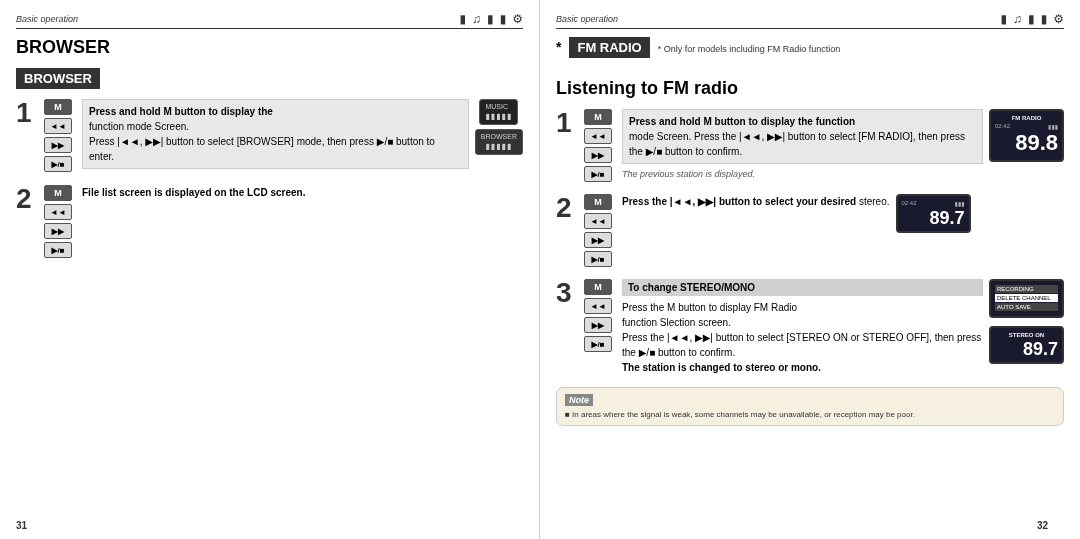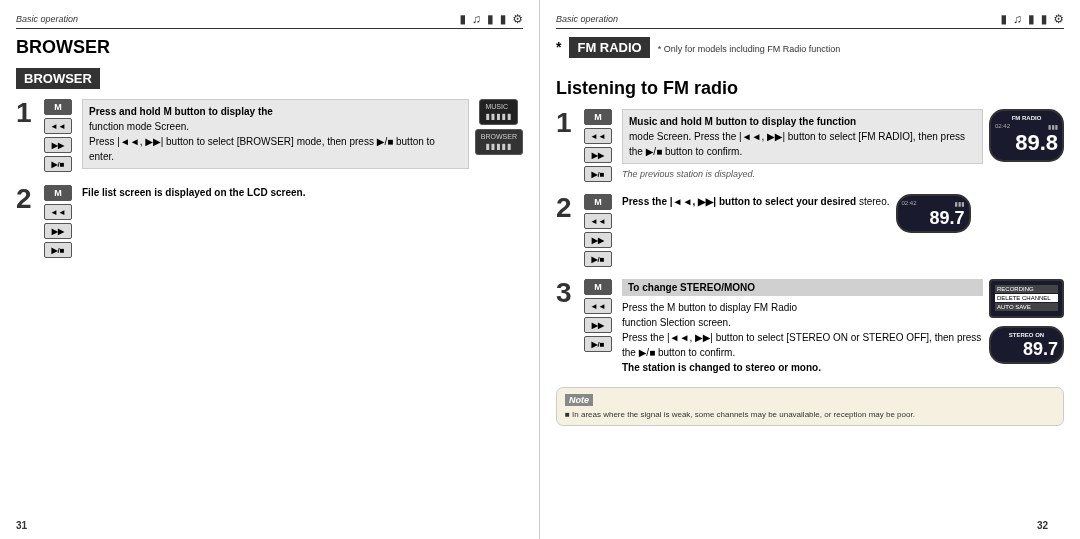--- a/index.html
+++ b/index.html
@@ -219,21 +219,21 @@
       margin-bottom: 3px;
     }
     .note-text {
       font-size: 8px;
       color: #333;
       line-height: 1.4;
     }
     .radio-screen {
       background: #1a1a2e;
       border: 2px solid #333;
-      border-radius: 15px;
+      border-radius: 4px;
       padding: 4px;
       width: 75px;
       color: #fff;
     }
     .radio-screen-header {
       display: flex;
       justify-content: space-between;
       font-size: 6px;
       color: #aaa;
       margin-bottom: 2px;
@@ -437,21 +437,21 @@
           <div class="device-btn">
               <span>▶▶</span>
             </div>
           <div class="device-btn">
               <span>▶/■</span>
             </div>
         </div>
         <div class="step-content">
           <div class="highlight-box">
             <div class="step-text">
-              <b>Music and hold M button to display the function</b>
+              <b>Press and hold M button to display the function</b>
               <span></span><br>
               <span>mode Screen. Press the |◄◄, ▶▶| button to select [FM RADIO], then press the ▶/■ button to confirm.</span>
             </div>
           </div>
           <div class="step-text previous-station-text">The previous station is displayed.</div>
         </div>
         <div class="step-image">
           <div class="radio-screen">
             <div class="radio-screen-label">FM RADIO</div>
             <div class="radio-screen-header">

